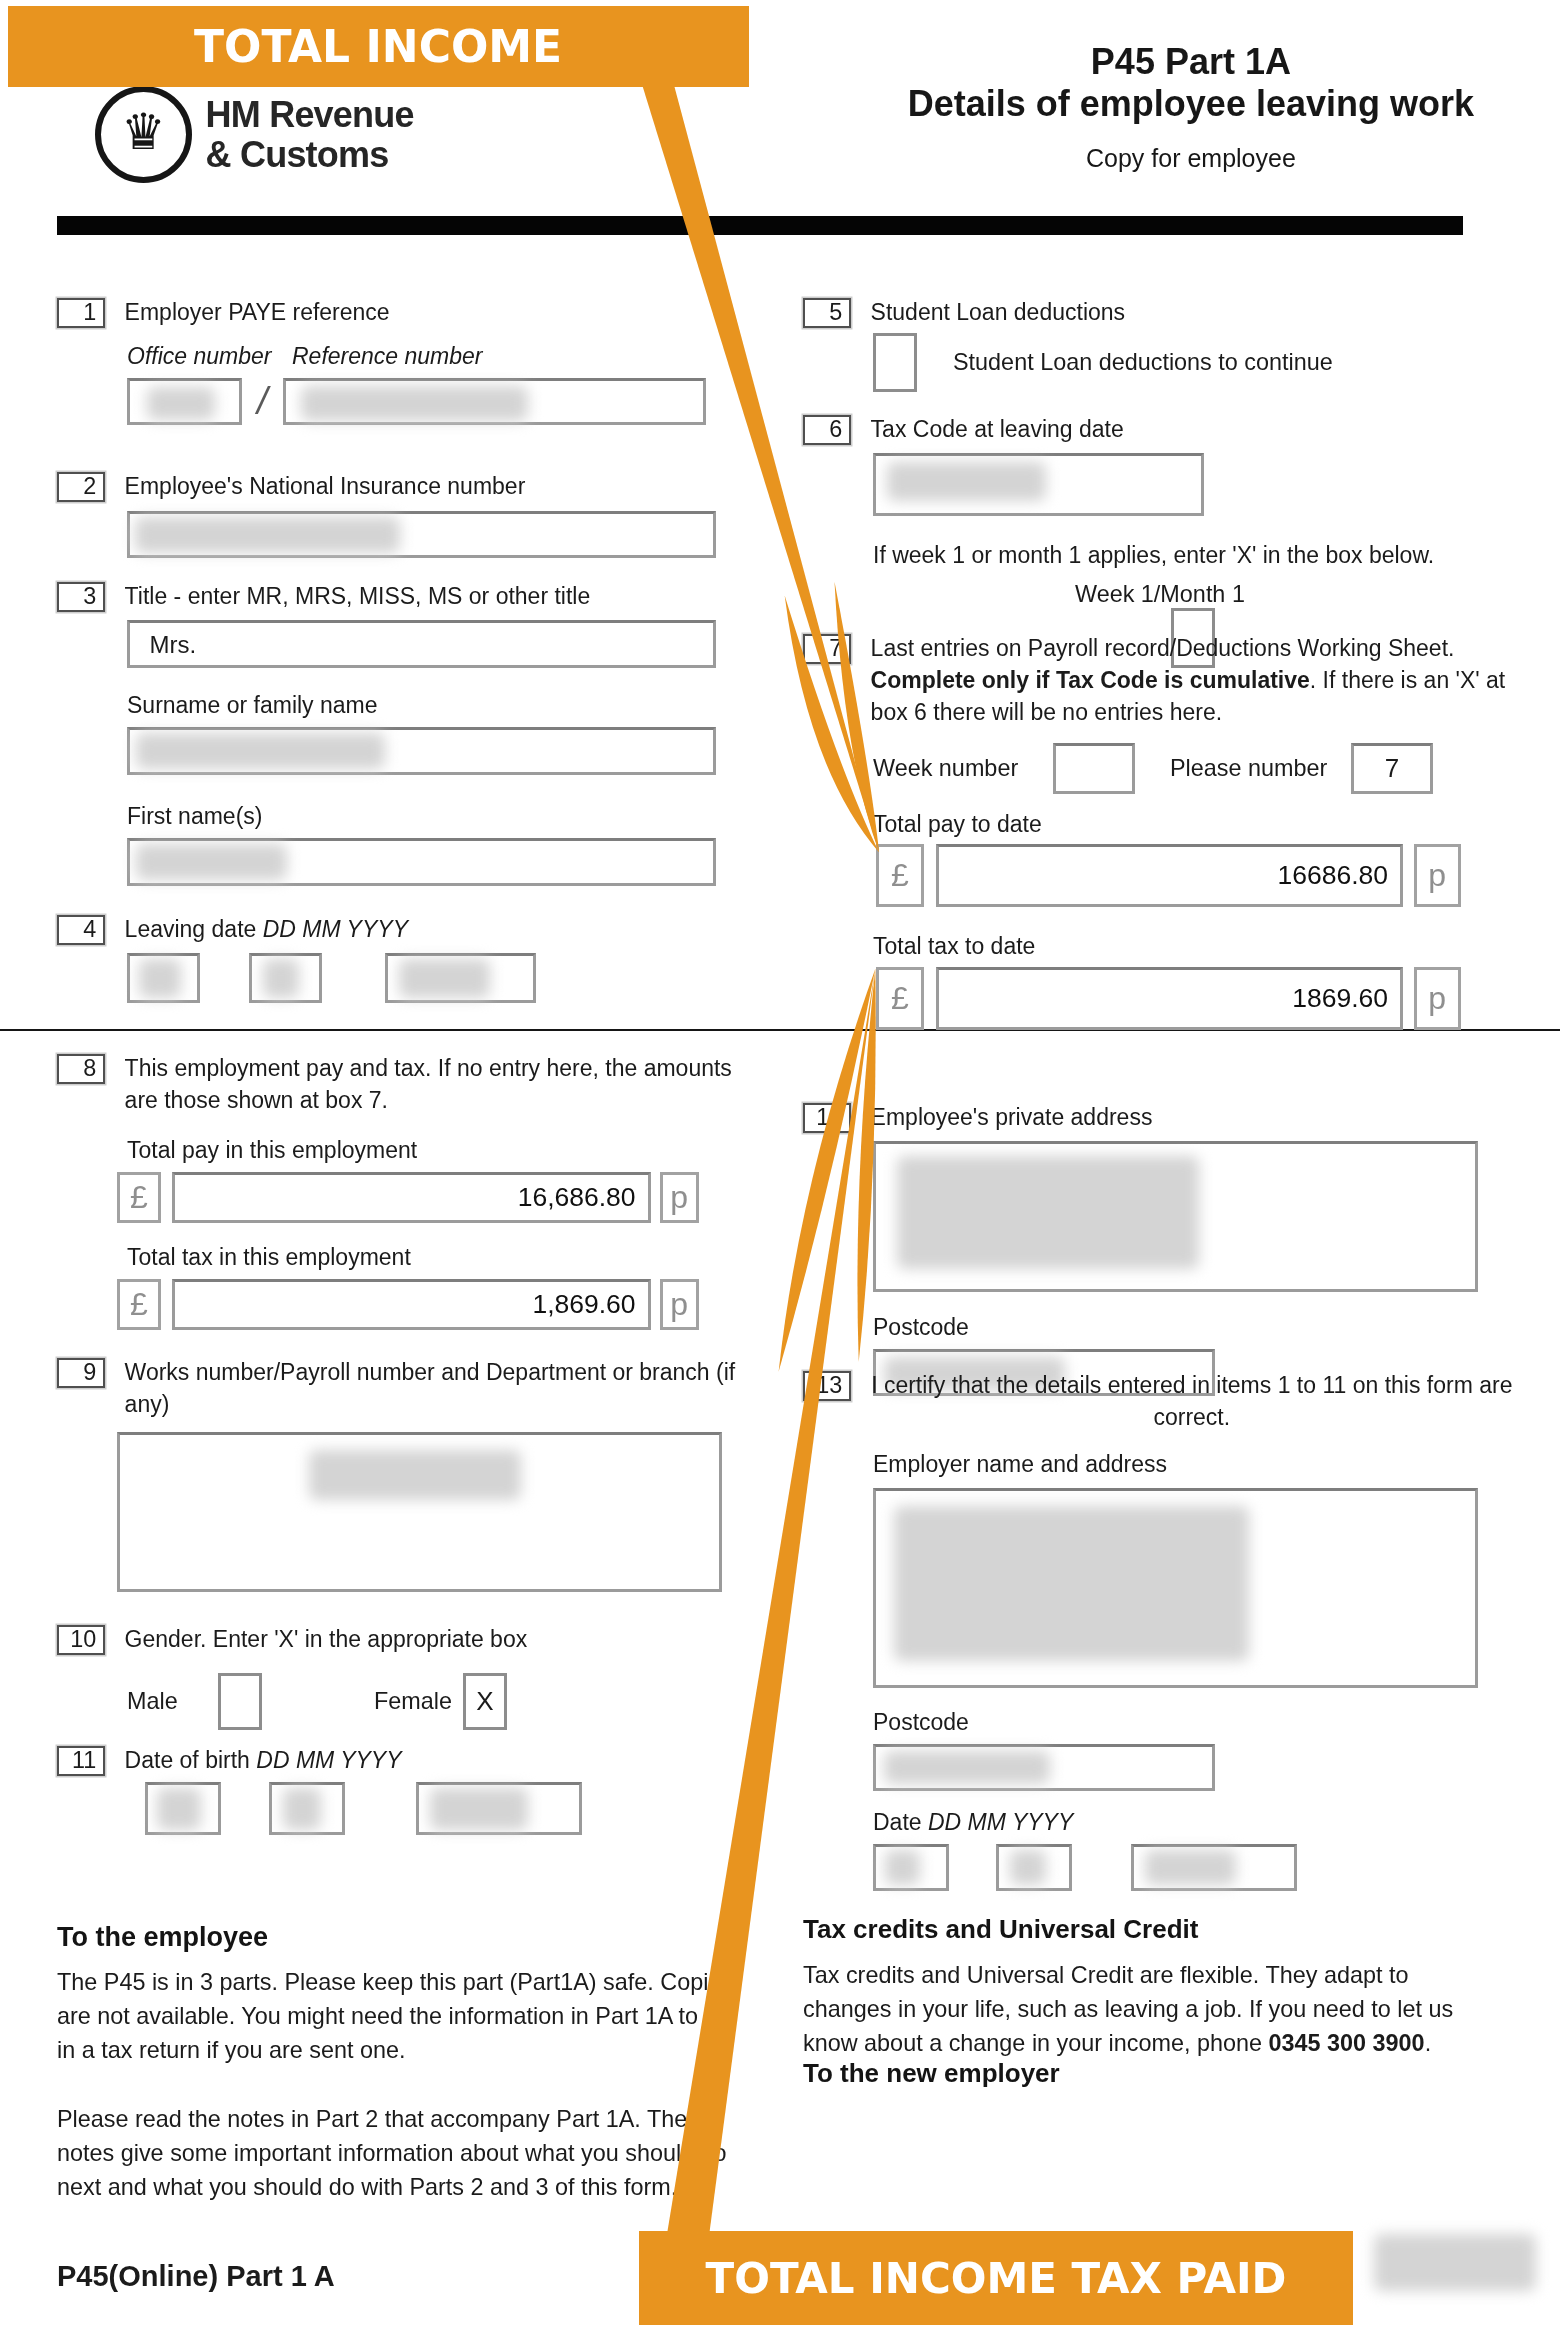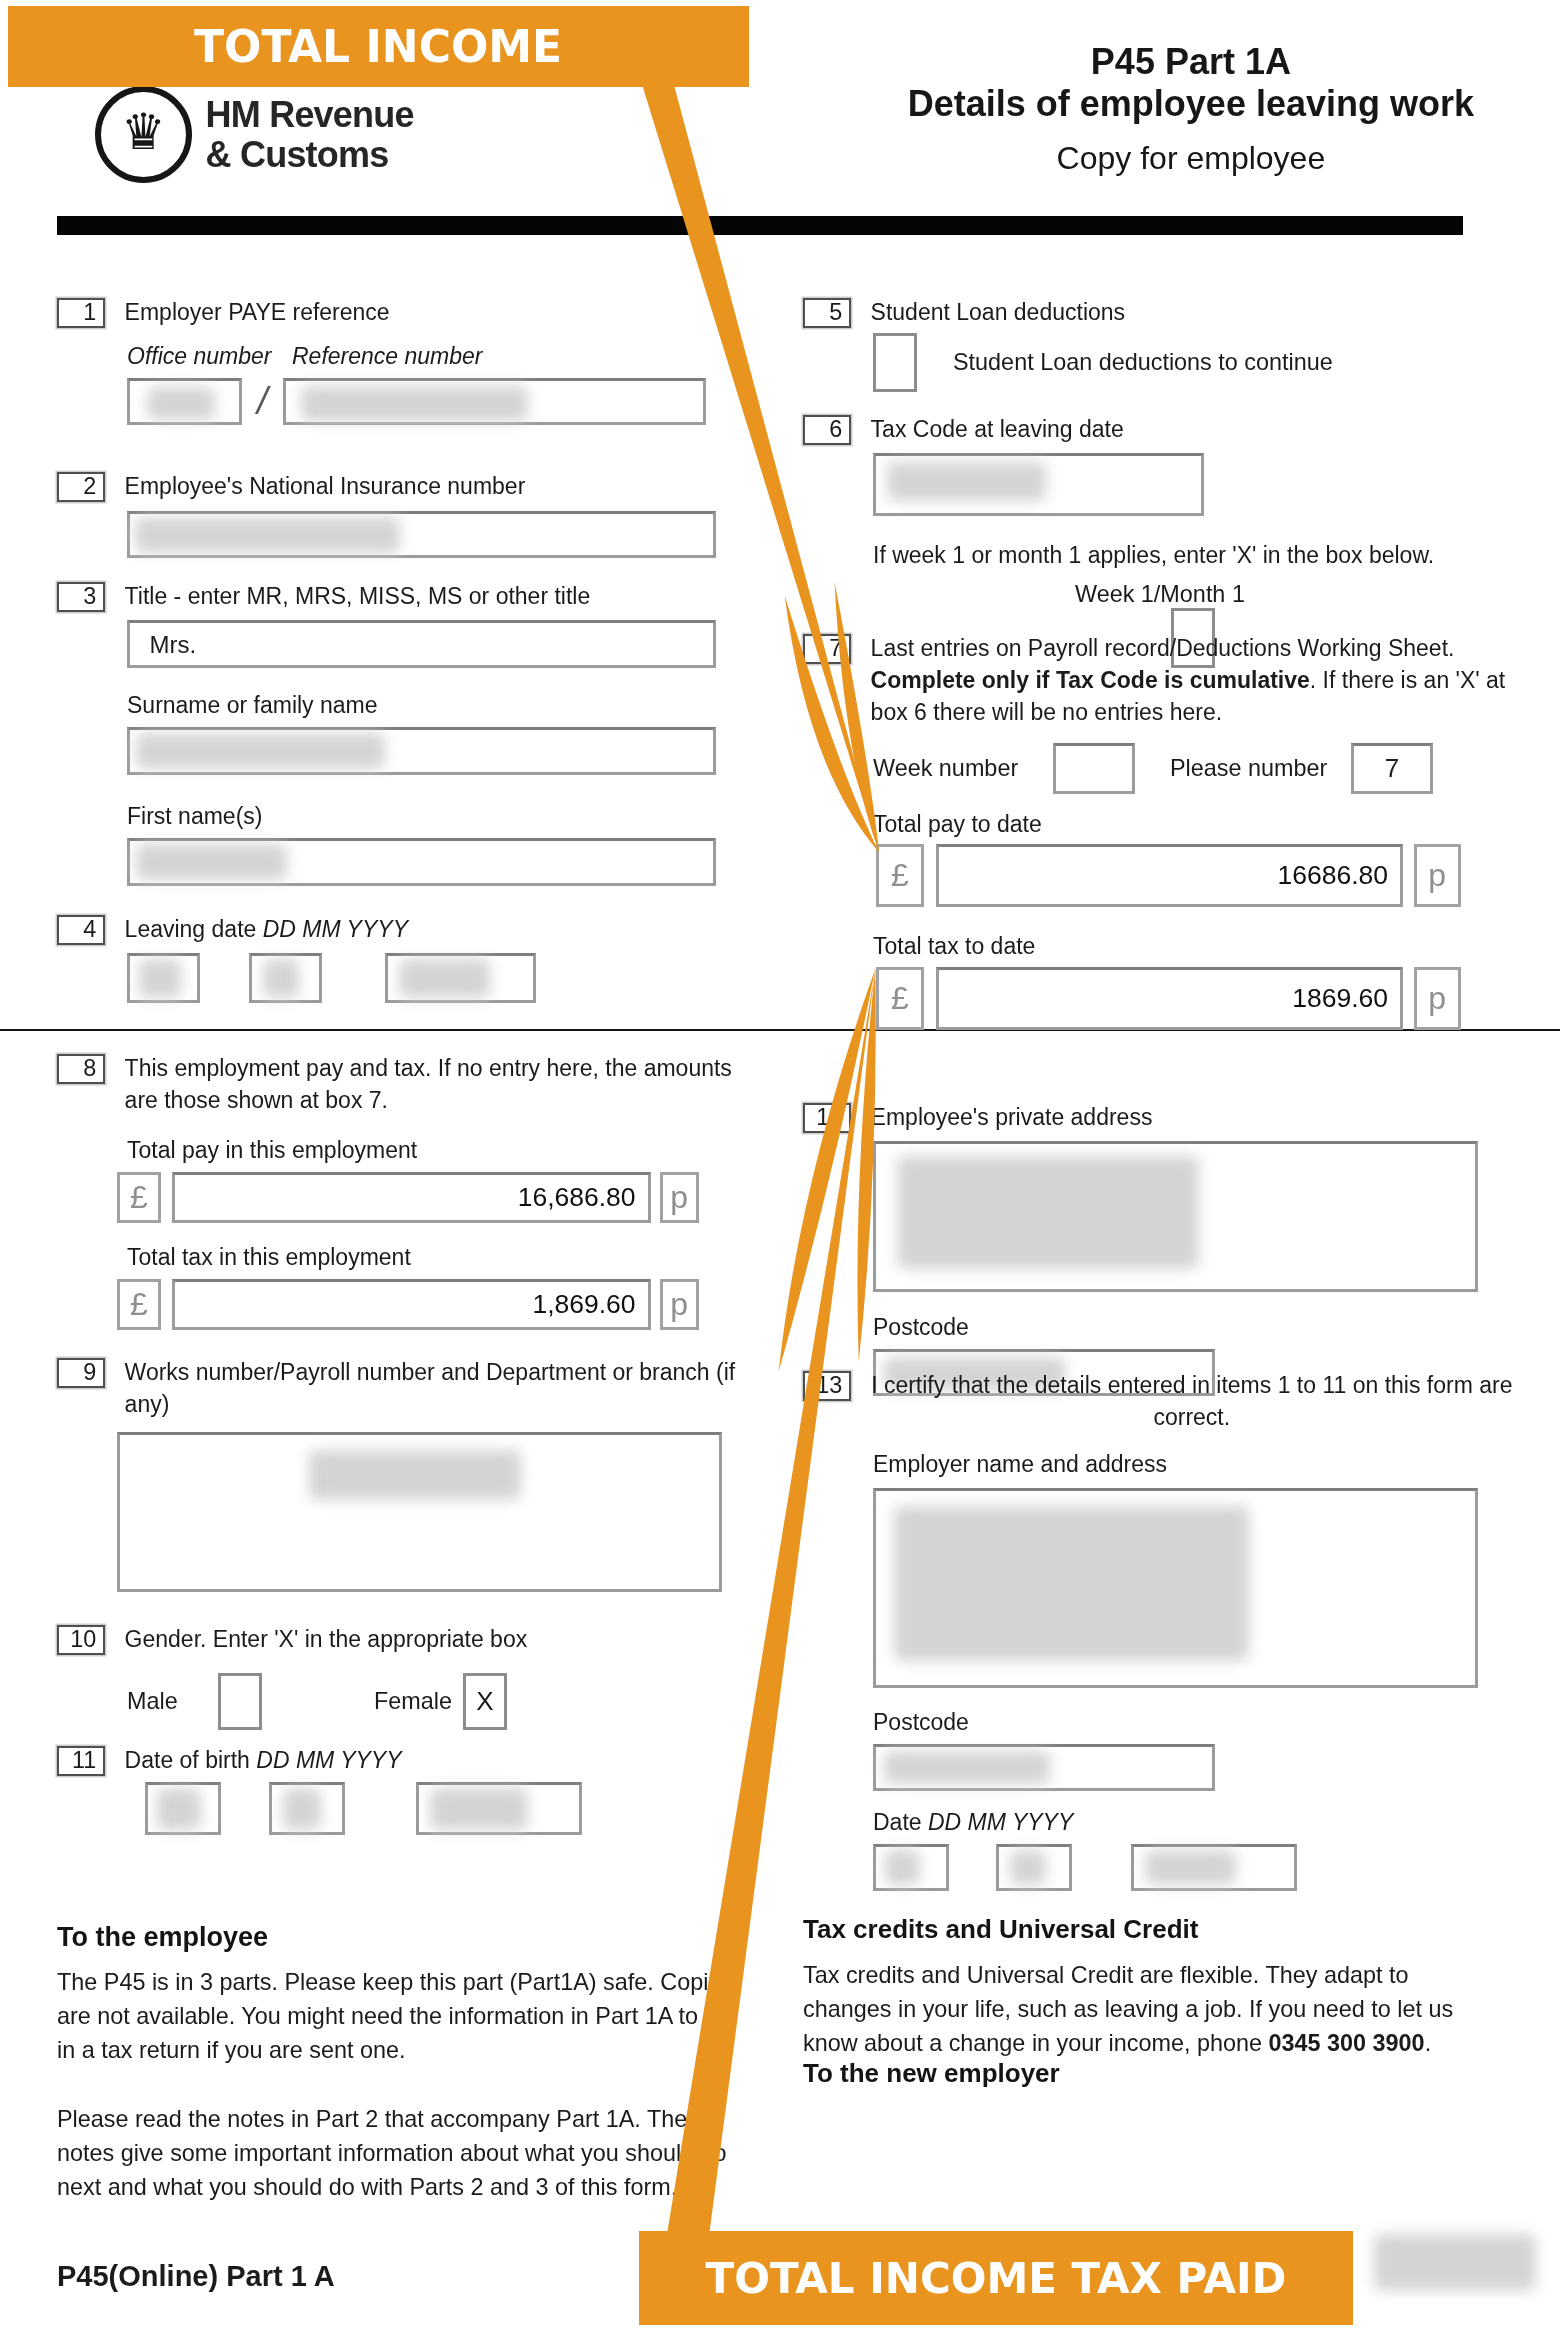--- a/index.html
+++ b/index.html
@@ -14,21 +14,21 @@
   #banner-bottom{left:639px;top:2231px;width:714px;height:94px;font-size:42px;}
   .arrows{position:absolute;left:0;top:0;z-index:5;pointer-events:none;}
   
   #logo{left:95px;top:86px;display:flex;align-items:center;gap:13.6px;}
   .logo-circle{width:85px;height:85px;border:6.8px solid #161616;border-radius:50%;
                display:flex;align-items:center;justify-content:center;}
   .logo-crown{font-size:50px;color:#161616;line-height:1;margin-top:-4.5px;}
   .logo-text{font-size:36px;line-height:40px;color:#262626;font-weight:bold;letter-spacing:-0.8px;}
   #hdr{right:87px;top:41px;text-align:center;}
   .hdr-t1,.hdr-t2{font-size:36px;font-weight:bold;line-height:42px;color:#171717;}
-  .hdr-t3{font-size:32px;line-height:33px;margin-top:16.6px;color:#171717;}
+  .hdr-t3{font-size:25px;line-height:33px;margin-top:16.6px;color:#171717;}
   #bar-black{left:57px;top:216px;width:1406px;height:19px;background:#050505;}
   #divider{left:0;top:1029px;width:1561px;height:2.3px;background:#161616;}
   
   .group{position:absolute;}
   .item{display:flex;align-items:flex-start;}
   .badge{flex:none;width:48px;height:30px;border:2.3px solid #4f4f4f;box-shadow:0 0 0 1.5px #cdcdcd;
          background:#fff;display:flex;align-items:center;justify-content:flex-end;
          padding-right:6.8px;box-sizing:border-box;font-size:23.4px;margin-right:19.6px;margin-top:1.5px;}
   .item-body{flex:1;}
   .lbl{font-size:23px;line-height:32px;}

